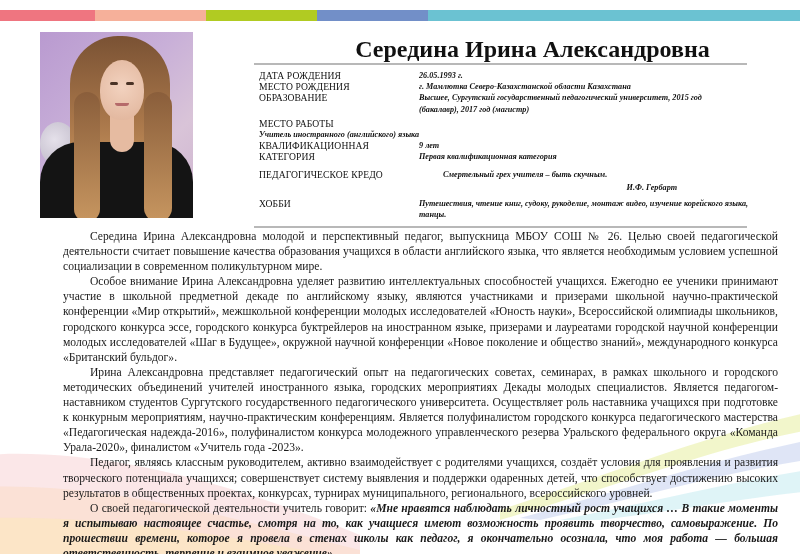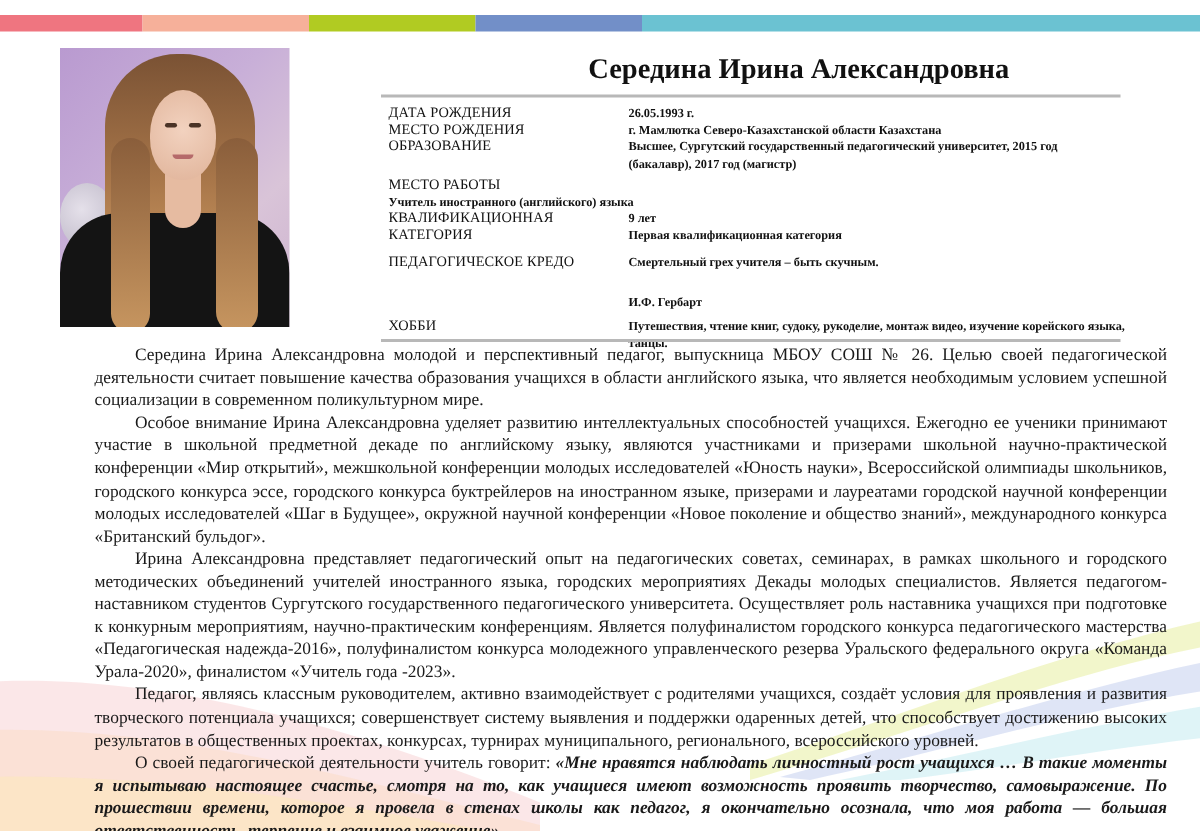--- a/index.html
+++ b/index.html
@@ -30,31 +30,31 @@
       background: linear-gradient(180deg, #8a5e3b, #c79660); }
     .photo .face { position: absolute; left: 60px; top: 28px; width: 44px; height: 60px; border-radius: 50% 50% 46% 46%;
       background: radial-gradient(circle at 50% 45%, #f2d2bf, #e0b399); }
     .photo .neck { position: absolute; left: 70px; top: 80px; width: 24px; height: 40px; background: #e6bba1; border-radius: 0 0 12px 12px; }
     .photo .eye { position: absolute; top: 50px; width: 8px; height: 3px; background: #4a3326; border-radius: 2px; }
     .photo .eye.l { left: 70px; } .photo .eye.r { left: 86px; }
     .photo .mouth { position: absolute; left: 75px; top: 71px; width: 14px; height: 3px; border-radius: 0 0 6px 6px; background: #b56a6a; }
 
     .name-title {
       position: absolute; left: 270px; top: 36px; width: 525px; text-align: center;
-      font-family: "Liberation Serif", serif; font-weight: bold; font-size: 19px; color: #111;
+      font-family: "Liberation Serif", serif; font-weight: bold; font-size: 24px; color: #111;
     }
     .hr { position: absolute; left: 254px; width: 493px; height: 2px; background: #b8b8b8; }
     .hr.top { top: 63px; }
     .hr.bottom { top: 226px; }
 
     .info { position: absolute; left: 259px; top: 70px; width: 520px; font-family: "Liberation Serif", serif; }
     .info .row { position: relative; display: flex; }
     .info .lbl { width: 160px; font-size: 9.6px; line-height: 11.2px; letter-spacing: 0.1px; color: #111; text-transform: uppercase; }
-    .info .val { flex: 1; font-size: 8.2px; line-height: 11.2px; font-weight: bold; color: #111; }
-    .info .credo-author { display: block; padding-right: 102px; margin-top: 16px; }
+    .info .val { flex: 1; font-size: 8.2px; line-height: 11.2px; font-weight: bold; color: #111; font-style: italic; }
+    .info .credo-author { display: block; text-align: right; padding-right: 102px; margin-top: 2px; }
 
     .bio {
       position: absolute; left: 36px; top: 229px; width: 742px;
       font-family: "Liberation Serif", serif; font-size: 11.6px; line-height: 15.1px; color: #1a1a1a;
       text-align: justify;
     }
     .bio p { text-indent: 27px; margin-left: 27px; }
     .bio .quote { font-style: italic; font-weight: bold; }
   </style>
 </head>
@@ -116,21 +116,21 @@
     <div class="val">Учитель иностранного (английского) языка</div>
   </div>
   <div class="row">
     <div class="lbl">КВАЛИФИКАЦИОННАЯ</div>
     <div class="val">9 лет</div>
   </div>
   <div class="row">
     <div class="lbl">КАТЕГОРИЯ</div>
     <div class="val">Первая квалификационная категория</div>
   </div>
-  <div class="row" style="margin-top:6px;">
+  <div class="row" style="margin-top:6px;gap:24px;">
     <div class="lbl">ПЕДАГОГИЧЕСКОЕ КРЕДО</div>
     <div class="val">
       <span>Смертельный грех учителя – быть скучным.</span>
       <span class="credo-author">И.Ф. Гербарт</span>
     </div>
   </div>
   <div class="row" style="margin-top:5px;justify-content:flex-end;">
     <div class="lbl">ХОББИ</div>
     <div class="val" style="padding-right:20px;">Путешествия, чтение книг, судоку, рукоделие, монтаж видео, изучение корейского языка, танцы.</div>
   </div>

